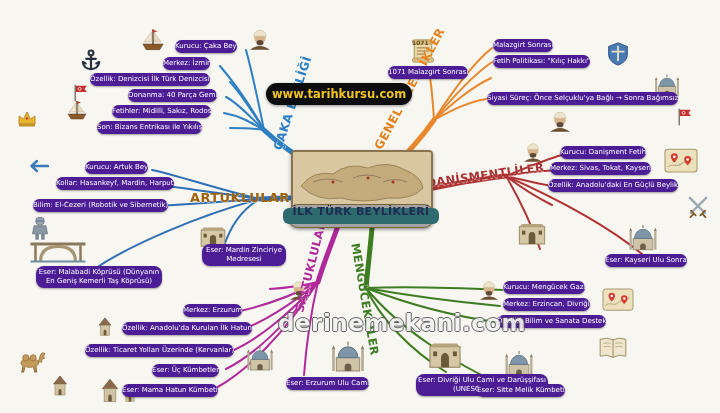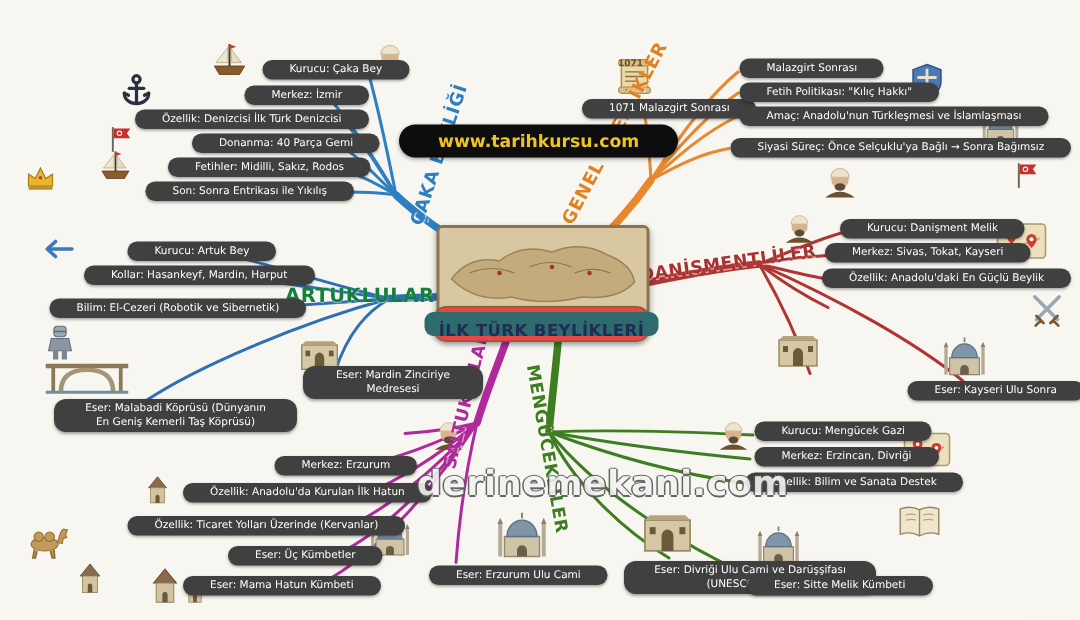--- a/index.html
+++ b/index.html
@@ -1,42 +1,42 @@
 <!DOCTYPE html>
 <html><head>
 <meta charset="utf-8">
 <style>
   html,body{margin:0;padding:0;}
   .stage{position:relative;width:720px;height:413px;background:#f7f6f1;overflow:hidden;
          font-family:"DejaVu Sans","Liberation Sans",sans-serif;}
   .art{position:absolute;left:0;top:0;z-index:1;}
-  .pill{position:absolute;background:#404040;color:#fff;font-size:7px;line-height:1.3;
-        padding:2px 18px;border-radius:8px;white-space:nowrap;z-index:3;
+  .pill{position:absolute;background:#4c1d95;color:#fff;font-size:7px;line-height:1.3;
+        padding:2px 0;border-radius:8px;white-space:nowrap;z-index:3;
         box-shadow:0 1px 2px rgba(0,0,0,.35);}
   .pill.wrap{white-space:normal;text-align:center;margin-left:20px;}
   .blabel{position:absolute;font-weight:700;z-index:3;letter-spacing:.4px;
           text-shadow:0 1px 0 rgba(255,255,255,.55);}
   .lbl-caka{left:284px;top:138px;font-size:12px;color:#2e7fc2;transform:rotate(-72deg);transform-origin:left bottom;height:14px;}
   .lbl-genel{left:384px;top:138px;font-size:12px;color:#e2821f;transform:rotate(-62deg);transform-origin:left bottom;height:14px;}
-  .lbl-artuk{left:190px;top:190px;font-size:13px;color:#15803d;}
+  .lbl-artuk{left:190px;top:190px;font-size:13px;color:#a16207;}
   .lbl-danis{left:426px;top:168px;font-size:11.5px;color:#a83232;transform:rotate(-8deg);}
   .lbl-saltuk{left:306px;top:300px;font-size:11.5px;color:#b0299b;transform:rotate(-76deg);transform-origin:left bottom;height:14px;}
   .lbl-mengu{left:362px;top:242px;font-size:11.5px;color:#3f7d22;transform:rotate(80deg);transform-origin:left top;}
   .center-map{position:absolute;left:291px;top:150px;width:138px;height:58px;z-index:4;
               border:2px solid #8a7450;border-radius:4px;overflow:hidden;background:#d8c7a0;
               box-shadow:0 2px 4px rgba(0,0,0,.35);}
   .center-banner{position:absolute;left:288px;top:204px;width:144px;height:22px;z-index:5;
-                 background:#ef4444;border:1.5px solid #7a6335;border-radius:10px;
-                 display:flex;align-items:flex-end;justify-content:center;
+                 background:#a3a3a3;border:1.5px solid #7a6335;border-radius:10px;
+                 display:flex;align-items:flex-start;justify-content:center;
                  color:#1f2c54;font-weight:700;font-size:11px;letter-spacing:.3px;
                  box-shadow:0 2px 3px rgba(0,0,0,.35);}
   .center-banner::before{content:"";position:absolute;left:-6px;right:-6px;top:3px;bottom:3px;
                  background:#2e6b6e;border-radius:6px;z-index:-1;}
   .site{position:absolute;left:266px;top:83px;z-index:6;background:#0d0d0d;color:#f0c420;
-        font-weight:700;font-size:11.5px;padding:4px 26px;border-radius:14px;
+        font-weight:700;font-size:11.5px;padding:4px 6px;border-radius:14px;
         box-shadow:0 1px 3px rgba(0,0,0,.4);}
   .mark{position:absolute;left:278px;top:310px;z-index:7;font-weight:700;font-size:23px;
         color:#f2f2f2;opacity:.9;letter-spacing:.5px;
         text-shadow:1px 0 #555,-1px 0 #555,0 1px #555,0 -1px #555;}
   .year{position:absolute;left:412px;top:39px;z-index:4;font-size:6px;font-weight:700;color:#6a4f1f;}
 </style>
 </head>
 <body>
 
 <div class="stage">
@@ -273,45 +273,44 @@
   <div class="blabel lbl-artuk">ARTUKLULAR</div>
   <div class="blabel lbl-danis">DANİŞMENTLİLER</div>
   <div class="blabel lbl-saltuk">SALTUKLULAR</div>
   <div class="blabel lbl-mengu">MENGÜCEKLİLER</div>
 
   <div class="pill" style="left:175px;top:40px">Kurucu: Çaka Bey</div>
   <div class="pill" style="left:163px;top:57px">Merkez: İzmir</div>
   <div class="pill" style="left:90px;top:73px">Özellik: Denizcisi İlk Türk Denizcisi</div>
   <div class="pill" style="left:128px;top:89px">Donanma: 40 Parça Gemi</div>
   <div class="pill" style="left:112px;top:105px">Fetihler: Midilli, Sakız, Rodos</div>
-  <div class="pill" style="left:97px;top:121px">Son: Sonra Entrikası ile Yıkılış</div>
+  <div class="pill" style="left:97px;top:121px">Son: Bizans Entrikası ile Yıkılış</div>
 
   <div class="pill" style="left:388px;top:66px">1071 Malazgirt Sonrası</div>
   <div class="pill" style="left:493px;top:39px">Malazgirt Sonrası</div>
   <div class="pill" style="left:493px;top:55px">Fetih Politikası: "Kılıç Hakkı"</div>
-  <div class="pill" style="left:493px;top:71px">Amaç: Anadolu'nun Türkleşmesi ve İslamlaşması</div>
   <div class="pill" style="left:487px;top:92px">Siyasi Süreç: Önce Selçuklu'ya Bağlı → Sonra Bağımsız</div>
 
   <div class="pill" style="left:85px;top:161px">Kurucu: Artuk Bey</div>
   <div class="pill" style="left:56px;top:177px">Kollar: Hasankeyf, Mardin, Harput</div>
   <div class="pill" style="left:33px;top:199px">Bilim: El-Cezeri (Robotik ve Sibernetik)</div>
   <div class="pill wrap" style="left:182px;top:244px;width:84px">Eser: Mardin Zinciriye Medresesi</div>
   <div class="pill wrap" style="left:16px;top:266px;width:126px">Eser: Malabadi Köprüsü (Dünyanın En Geniş Kemerli Taş Köprüsü)</div>
 
-  <div class="pill" style="left:560px;top:146px">Kurucu: Danişment Melik</div>
+  <div class="pill" style="left:560px;top:146px">Kurucu: Danişment Fetih</div>
   <div class="pill" style="left:548px;top:179px">Özellik: Anadolu'daki En Güçlü Beylik</div>
   <div class="pill" style="left:550px;top:162px">Merkez: Sivas, Tokat, Kayseri</div>
   <div class="pill" style="left:605px;top:254px">Eser: Kayseri Ulu Sonra</div>
 
   <div class="pill" style="left:183px;top:304px">Merkez: Erzurum</div>
   <div class="pill" style="left:122px;top:322px">Özellik: Anadolu'da Kurulan İlk Hatun</div>
   <div class="pill" style="left:85px;top:344px">Özellik: Ticaret Yolları Üzerinde (Kervanlar)</div>
   <div class="pill" style="left:152px;top:364px">Eser: Üç Kümbetler</div>
   <div class="pill" style="left:122px;top:384px">Eser: Mama Hatun Kümbeti</div>
   <div class="pill" style="left:286px;top:377px">Eser: Erzurum Ulu Cami</div>
 
   <div class="pill" style="left:503px;top:281px">Kurucu: Mengücek Gazi</div>
   <div class="pill" style="left:503px;top:298px">Merkez: Erzincan, Divriği</div>
   <div class="pill" style="left:497px;top:315px">Özellik: Bilim ve Sanata Destek</div>
   <div class="pill wrap" style="left:396px;top:374px;width:132px">Eser: Divriği Ulu Cami ve Darüşşifası (UNESCO Mirası)</div>
-  <div class="pill" style="left:498px;top:384px">Eser: Sitte Melik Kümbeti</div>
+  <div class="pill" style="left:477px;top:384px">Eser: Sitte Melik Kümbeti</div>
 
 </div>
 
 </body></html>

